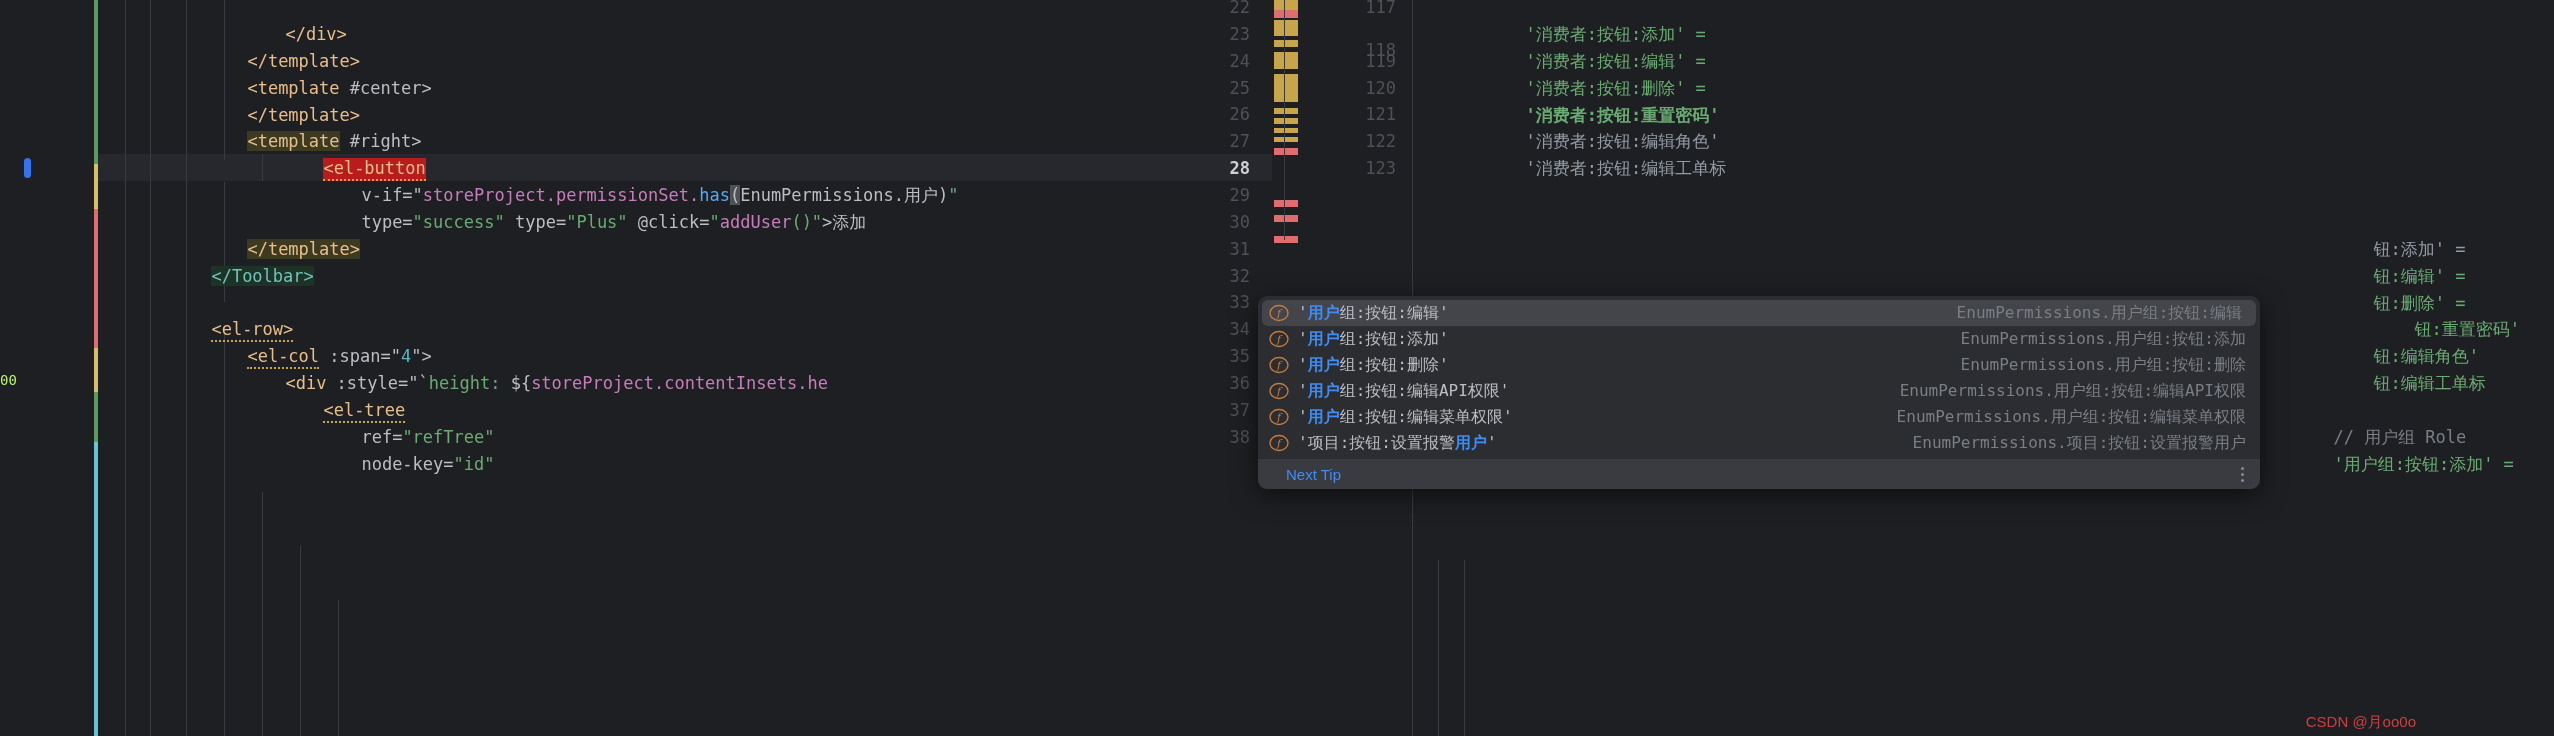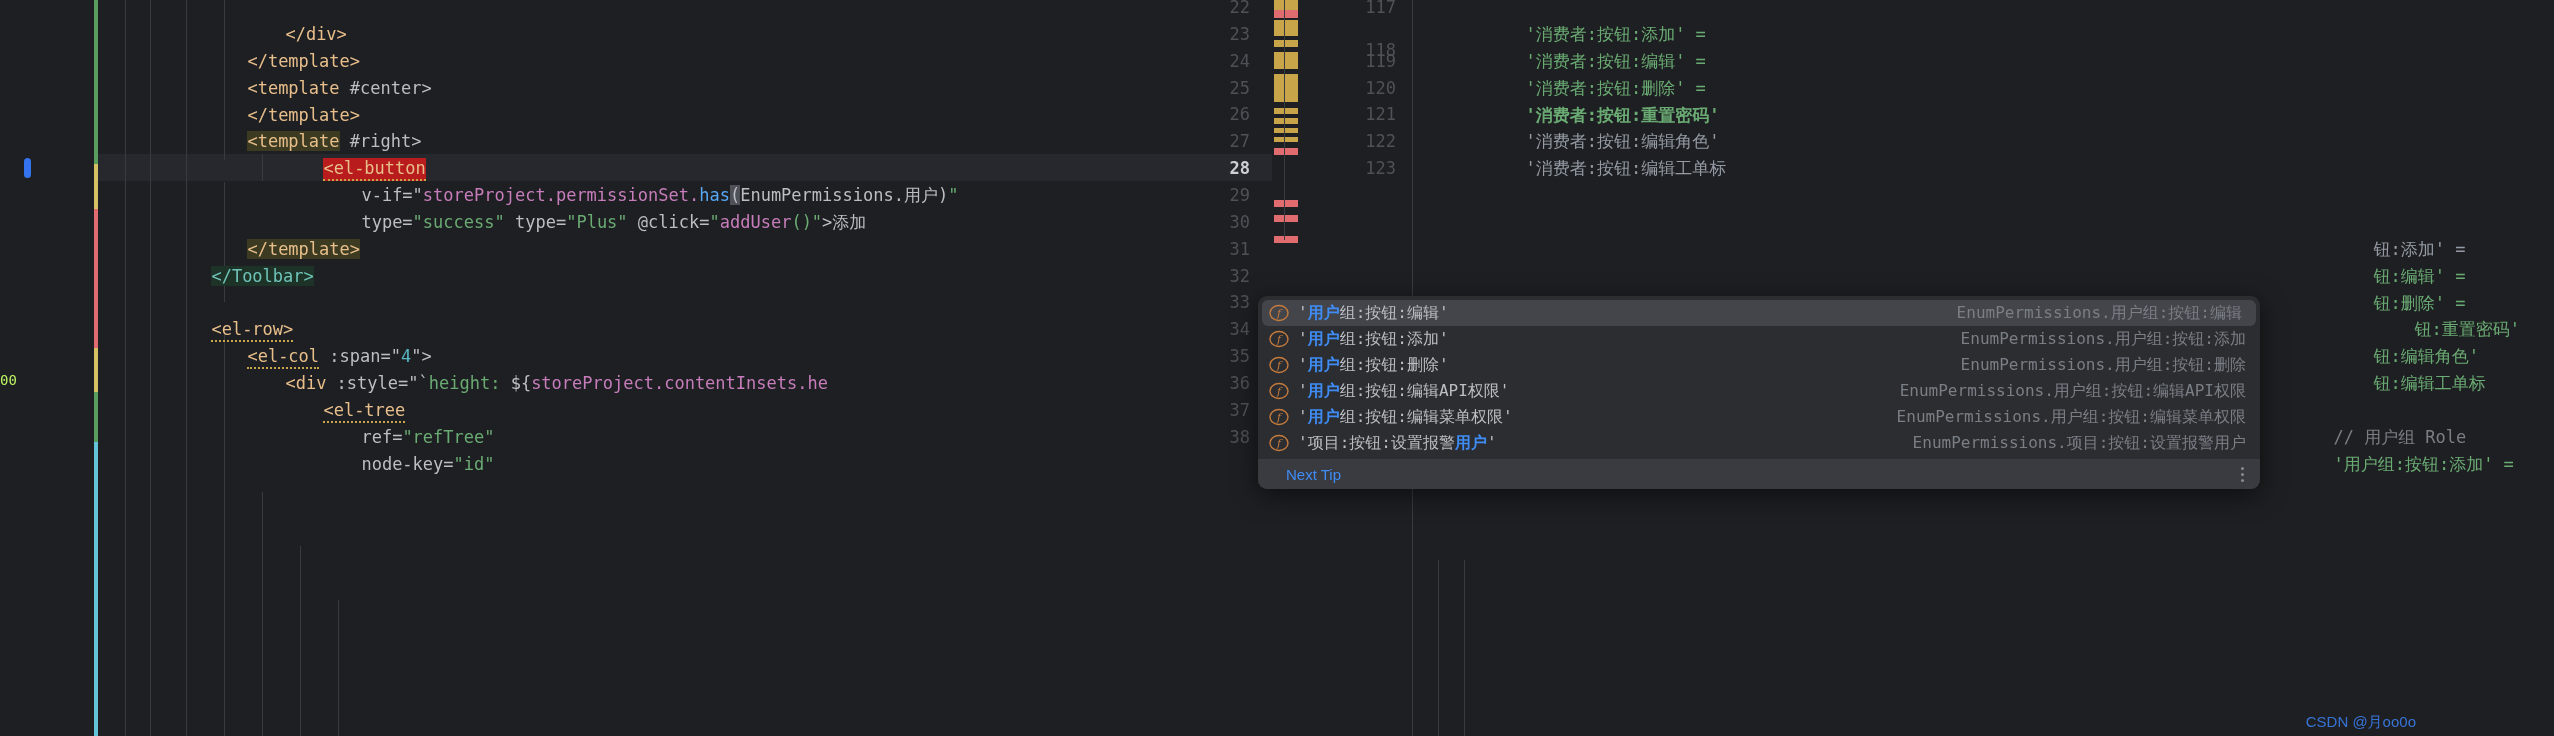--- a/index.html
+++ b/index.html
@@ -77,21 +77,21 @@
   .pop-foot{height:30px;display:flex;align-items:center;background:#393b40;
             padding:0 10px 0 16px;margin-top:3px;}
   .pop-hint{font-size:15px;color:#868a91;font-family:"Liberation Sans",sans-serif;}
   .pop-next{font-size:15px;color:#3f8cf5;font-family:"Liberation Sans",sans-serif;
             margin-left:12px;}
   .pop-dots{margin-left:auto;display:flex;flex-direction:column;gap:3px;
             padding:0 6px;}
   .pop-dots i{width:3px;height:3px;border-radius:50%;background:#868a91;display:block;}
 
   
-  .wm{position:absolute;right:138px;bottom:4px;font-size:15px;color:#3b82f6;
+  .wm{position:absolute;right:138px;bottom:4px;font-size:15px;color:#ef4444;
       font-family:"Liberation Sans",sans-serif;opacity:.85;}
 
   
   .edge00{position:absolute;left:0;top:372px;font-size:14px;color:#bef264;}
 </style>
 </head>
 <body>
 
 <div class="root">
 

